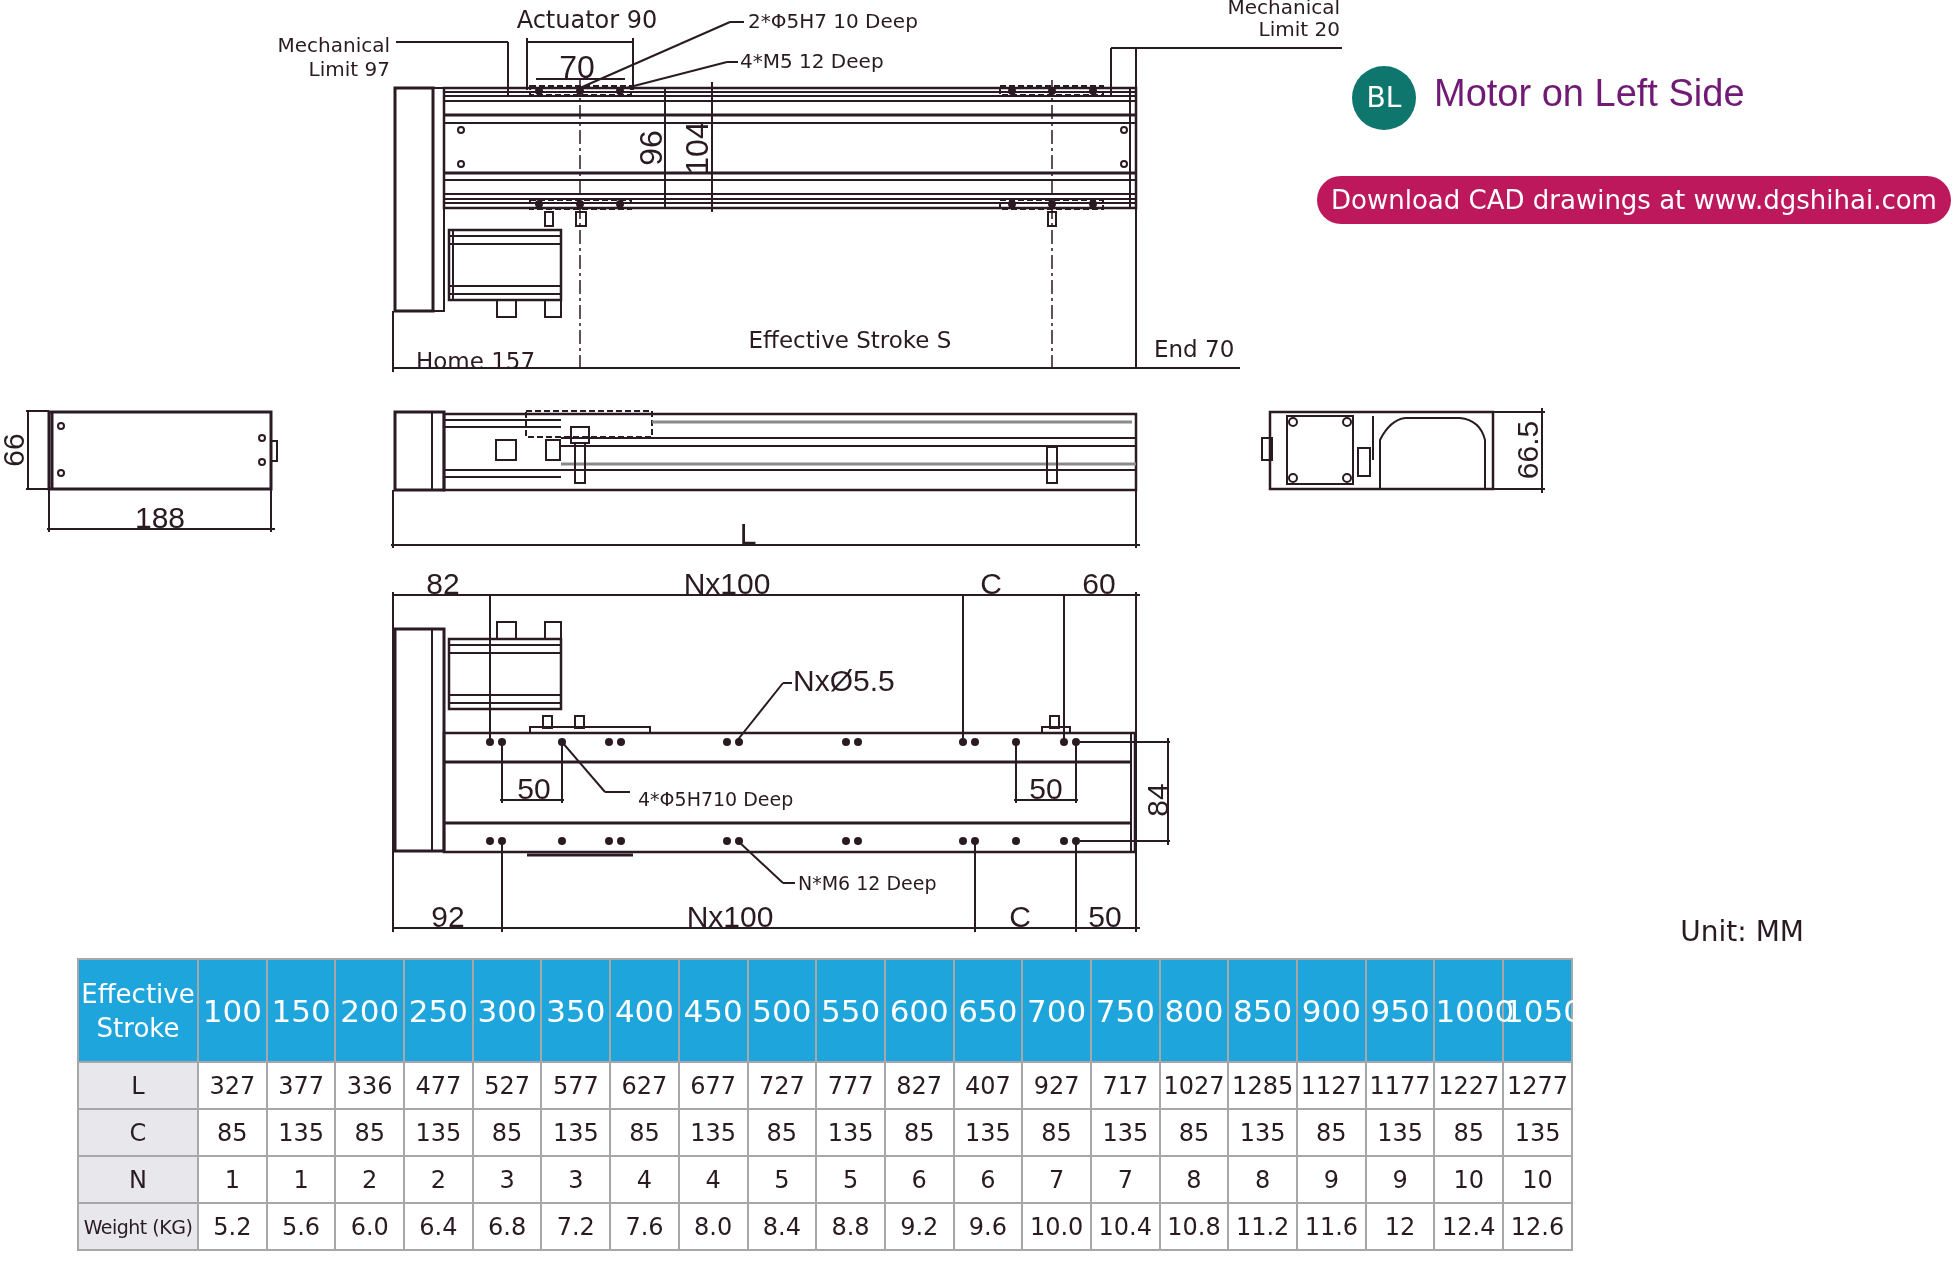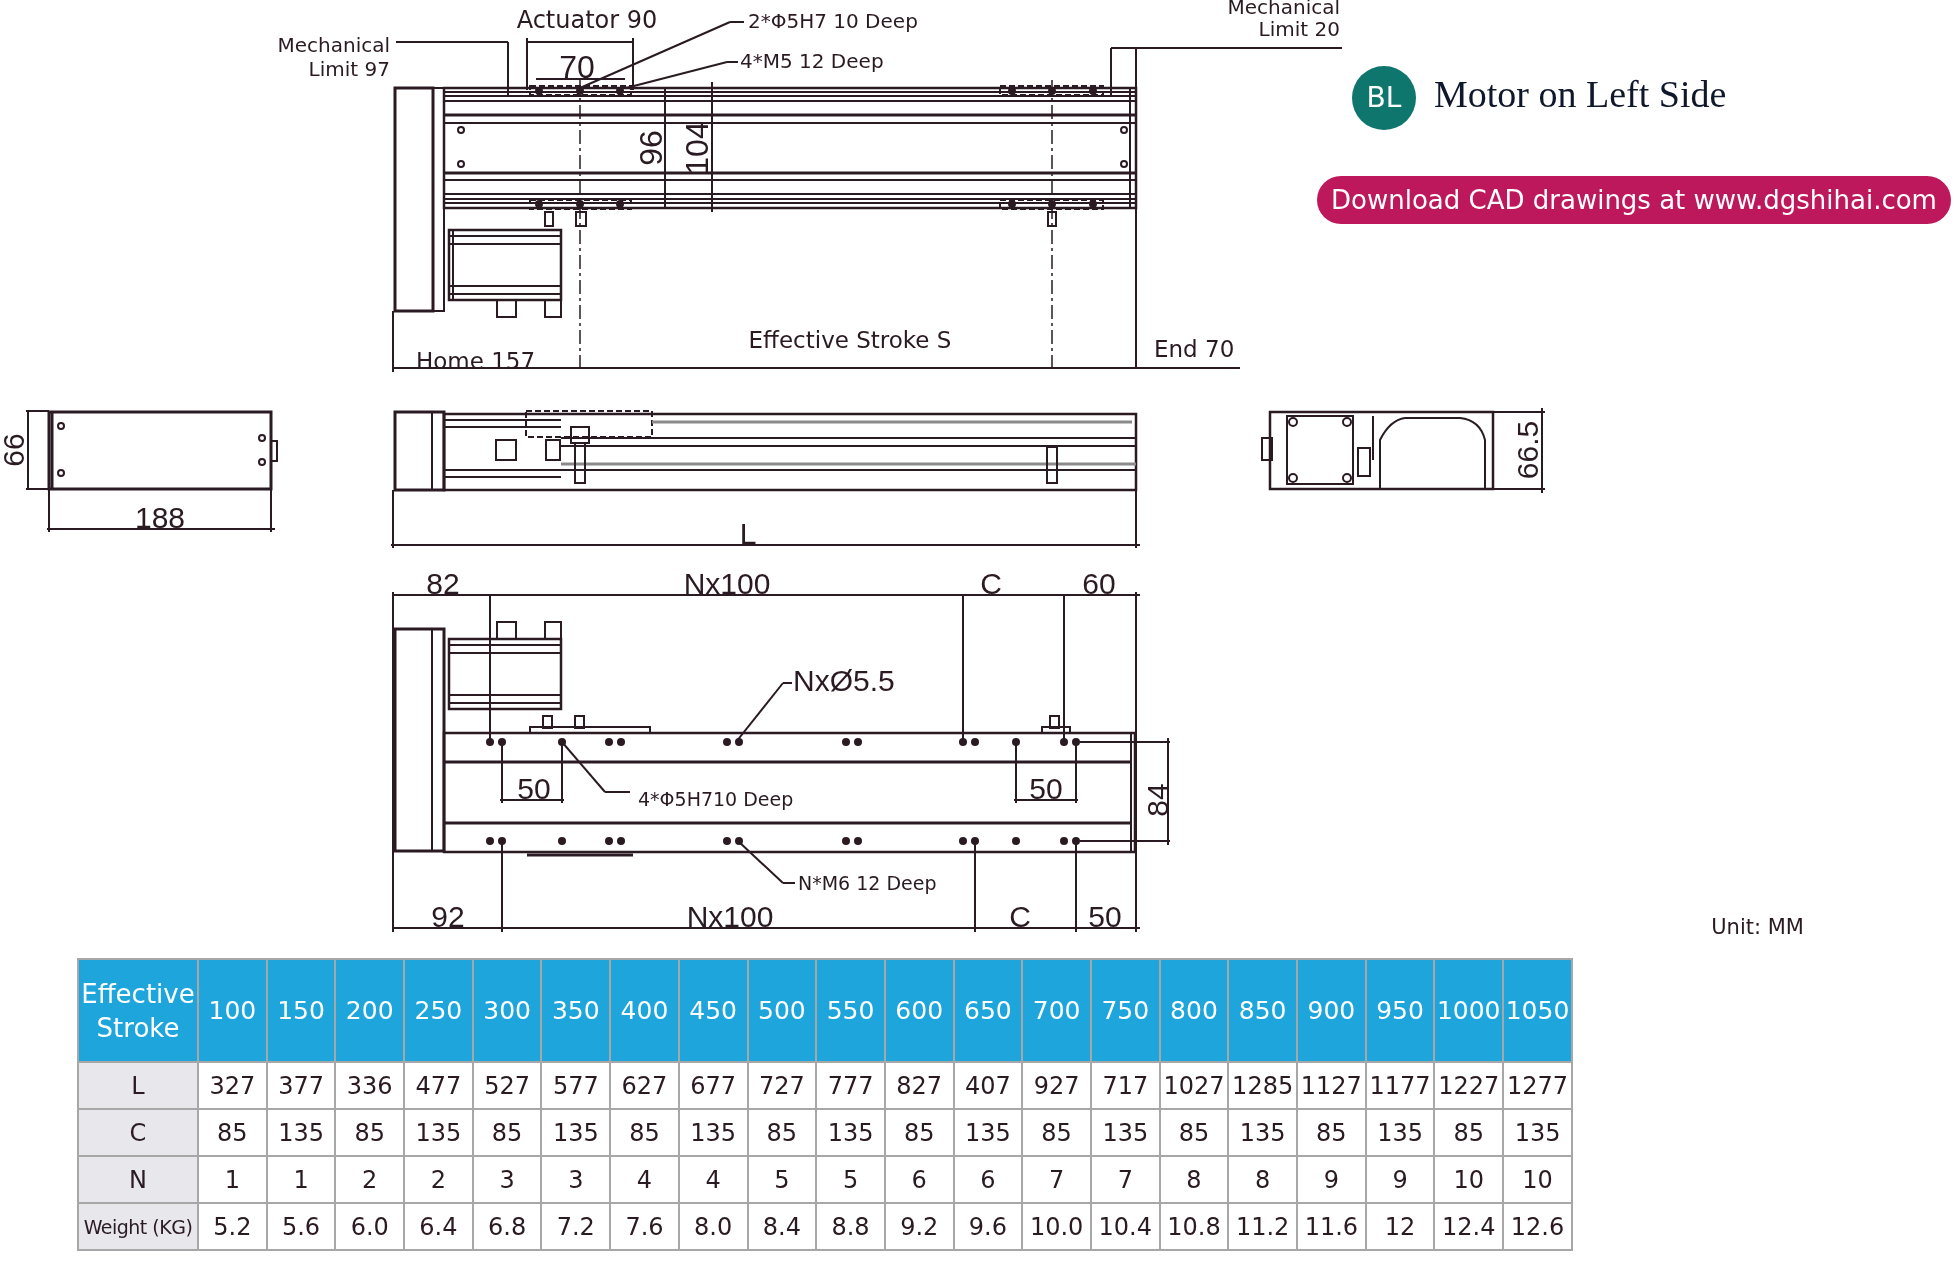--- a/index.html
+++ b/index.html
@@ -1,26 +1,26 @@
 <!DOCTYPE html>
 <html><head>
 <meta charset="utf-8">
 <style>
   html,body{margin:0;padding:0;background:#fff;}
   body{width:1956px;height:1278px;position:relative;overflow:hidden;font-family:"Liberation Sans",sans-serif;color:#2a1a22;}
   #drawing{position:absolute;left:0;top:0;width:1956px;height:1278px;}
   .lbl{font-family:"DejaVu Sans",sans-serif;fill:#2a1a22;}
   .cond{font-family:"Liberation Sans",sans-serif;fill:#2a1a22;}
   .badge{position:absolute;left:1352px;top:66px;width:64px;height:64px;border-radius:50%;background:#0f766e;color:#fff;font-family:"DejaVu Sans",sans-serif;font-size:28px;line-height:64px;text-align:center;}
-  .title{position:absolute;left:1434px;top:72px;font-family:Liberation Serif, serif;font-size:38px;color:#0f172a;white-space:nowrap;}
+  .title{position:absolute;left:1434px;top:72px;font-family:Liberation Sans, sans-serif;font-size:38px;color:#701a75;white-space:nowrap;}
   .dl-btn{position:absolute;left:1317px;top:176px;width:634px;height:48px;border-radius:24px;background:#be185d;color:#fff;font-family:"DejaVu Sans",sans-serif;font-size:26px;line-height:48px;text-align:center;white-space:nowrap;}
-  .unit{position:absolute;right:152px;top:915px;font-family:"DejaVu Sans",sans-serif;font-size:21px;color:#2a1a22;}
+  .unit{position:absolute;right:152px;top:915px;font-family:"DejaVu Sans",sans-serif;font-size:28px;color:#2a1a22;}
   table.spec{position:absolute;left:77px;top:958px;border-collapse:collapse;table-layout:fixed;width:1496px;}
   table.spec td, table.spec th{border:2px solid #a7a7a7;text-align:center;padding:0;font-weight:normal;}
-  table.spec th{background:#1ea5dc;color:#fff;height:101px;font-family:"DejaVu Sans",sans-serif;font-size:25px;}
+  table.spec th{background:#1ea5dc;color:#fff;height:101px;font-family:"DejaVu Sans",sans-serif;font-size:31px;}
   table.spec th.rowhead{font-size:26px;line-height:34px;}
   table.spec td{height:45px;font-family:"DejaVu Sans",sans-serif;font-size:24px;color:#2a1a22;background:#fff;}
   table.spec td.rowhead{background:#e8e8ec;}
   table.spec td.rowhead.small{font-size:19px;letter-spacing:-0.5px;margin-top:16px;}
   col.c0{width:120px;}
 </style>
 </head>
 <body>
 
 <svg id="drawing" viewBox="0 0 1956 1278" xmlns="http://www.w3.org/2000/svg">

